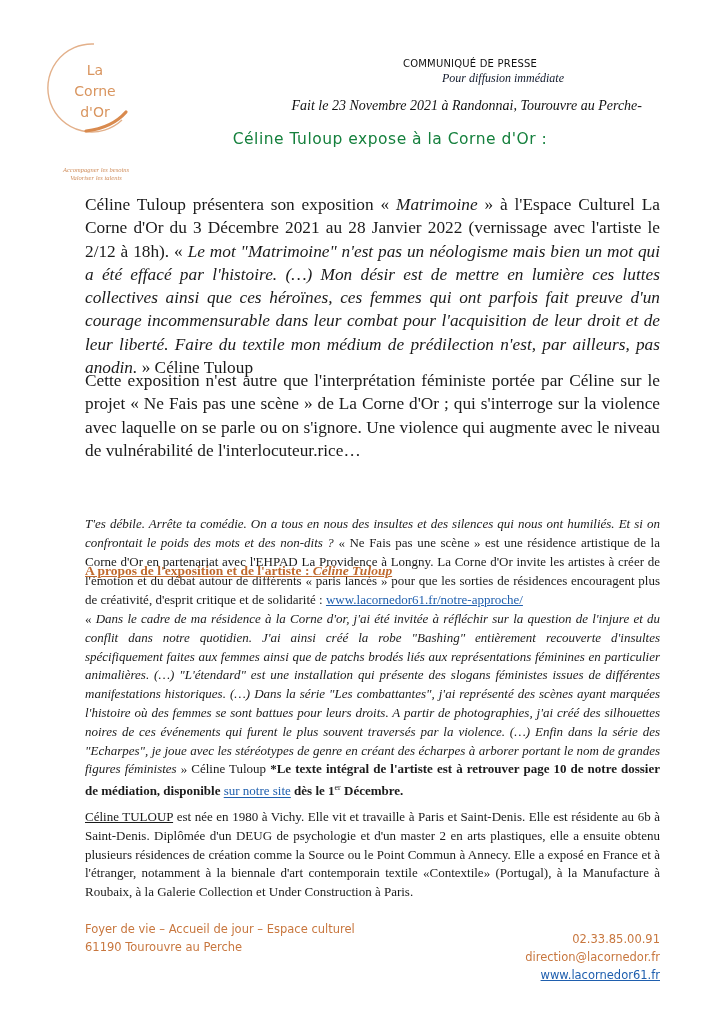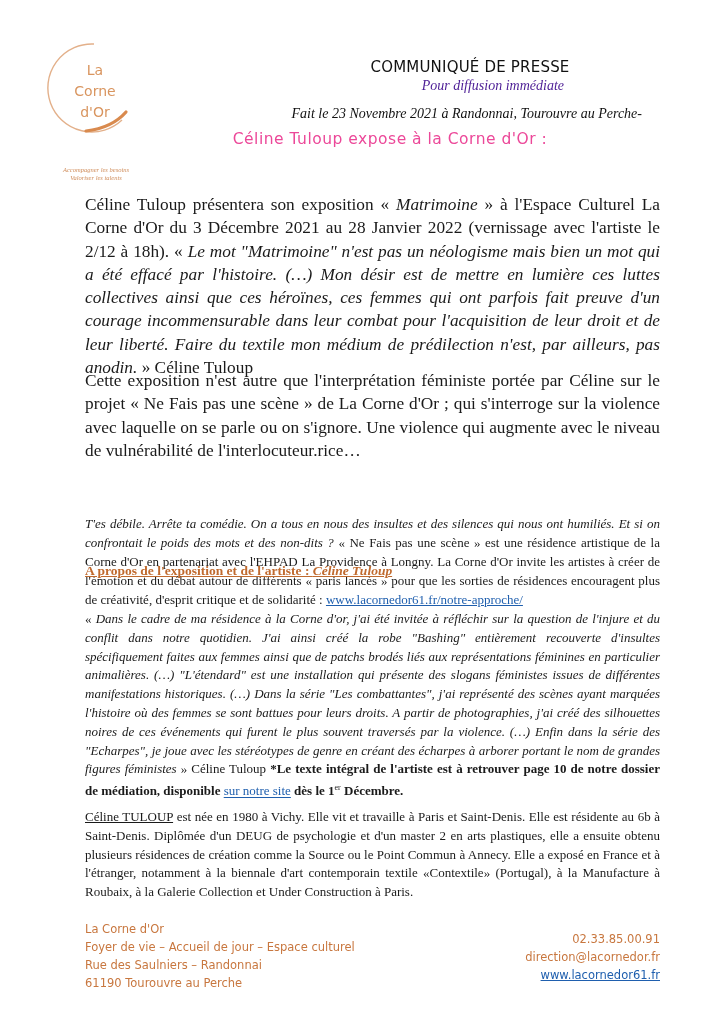--- a/index.html
+++ b/index.html
@@ -3,24 +3,24 @@
 <meta charset="utf-8">
 <style>
   html, body { margin: 0; padding: 0; background: #ffffff; }
   body { width: 721px; height: 1024px; position: relative; overflow: hidden; font-family: "Liberation Serif", serif; color: #1a1a1a; }
   .logo { position: absolute; left: 34px; top: 36px; width: 96px; height: 120px; }
   .logo svg { position: absolute; left: 0; top: 0; }
   .logo-text { position: absolute; left: 26px; top: 24px; width: 70px; font-family: "DejaVu Sans", sans-serif; font-size: 14px; line-height: 21px; color: #d9955f; text-align: center; }
   .logo-tag { position: absolute; left: 12px; top: 130px; width: 100px; font-family: "Liberation Serif", serif; font-style: italic; font-size: 6.5px; line-height: 8px; color: #cf8c5a; text-align: center; }
 
   .header { position: absolute; left: 160px; top: 58px; width: 500px; text-align: center; }
-  .press-title { font-family: "DejaVu Sans", sans-serif; font-size: 15px; color: #111; margin-left: 120px; letter-spacing: 0.2px; }
-  .diffusion { font-family: "Liberation Serif", serif; font-style: italic; font-size: 14px; text-align: right; margin-right: 0px; margin-top: 2px; color: #4c1d95; padding-right: 96px; }
+  .press-title { font-family: "DejaVu Sans", sans-serif; font-size: 10px; color: #111; margin-left: 120px; letter-spacing: 0.2px; }
+  .diffusion { font-family: "Liberation Serif", serif; font-style: italic; font-size: 12px; text-align: right; margin-right: 0px; margin-top: 2px; color: #0f172a; padding-right: 96px; }
   .fait { font-family: "Liberation Serif", serif; font-style: italic; font-size: 14px; text-align: right; margin-top: 12px; color: #111; padding-right: 18px; }
-  .headline { position: absolute; left: 120px; top: 128px; width: 540px; text-align: center; font-family: "DejaVu Sans", sans-serif; font-size: 15.5px; line-height: 23px; color: #ec4899; letter-spacing: 0.5px; }
+  .headline { position: absolute; left: 120px; top: 128px; width: 540px; text-align: center; font-family: "DejaVu Sans", sans-serif; font-size: 15.5px; line-height: 23px; color: #15803d; letter-spacing: 0.5px; }
 
   .body-block { position: absolute; left: 85px; width: 575px; text-align: justify; }
   .p1 { top: 193px; font-size: 17.3px; line-height: 23.3px; }
   .p2 { top: 369px; font-size: 17.3px; line-height: 23.3px; }
   .p3 { top: 470px; font-size: 13px; line-height: 19px; margin-top: 44px; }
   .sect { top: 563px; font-size: 13.5px; font-weight: bold; color: #c06a2e; text-decoration: underline; }
   .p4 { top: 610px; font-size: 13px; line-height: 18.8px; }
   .p5 { top: 808px; font-size: 13px; line-height: 18.8px; }
   i, .it { font-style: italic; }
   .link { color: #1f5fae; text-decoration: underline; }
@@ -69,23 +69,21 @@
 <div class="body-block p3"><i>T'es débile. Arrête ta comédie. On a tous en nous des insultes et des silences qui nous ont humiliés. Et si on confrontait le poids des mots et des non-dits ? </i><span>  « Ne Fais pas une scène » est une résidence artistique de la Corne d'Or en partenariat avec l'EHPAD La Providence à Longny. La Corne d'Or invite les artistes à créer de l'émotion et du débat autour de différents « paris lancés » pour que les sorties de résidences encouragent plus de créativité, d'esprit critique et de solidarité : </span><a class="link">www.lacornedor61.fr/notre-approche/</a></div>
 
 <div class="body-block sect"><span>A propos de l'exposition et de l'artiste : </span><i>Céline Tuloup</i></div>
 
 <div class="body-block p4"><span> « </span><i>Dans le cadre de ma résidence à la Corne d'or, j'ai été invitée à réfléchir sur la question de l'injure et du conflit dans notre quotidien. J'ai ainsi créé la robe "Bashing" entièrement recouverte d'insultes spécifiquement faites aux femmes ainsi que de patchs brodés liés aux représentations féminines en particulier animalières. (…) "L'étendard" est une installation qui présente des slogans féministes issues de différentes manifestations historiques. (…) Dans la série "Les combattantes", j'ai représenté des scènes ayant marquées l'histoire où des femmes se sont battues pour leurs droits. A partir de photographies, j'ai créé des silhouettes noires de ces événements qui furent le plus souvent traversés par la violence. (…) Enfin dans la série des "Echarpes", je joue avec les stéréotypes de genre en créant des écharpes à arborer portant le nom de grandes figures féministes</i><span> » Céline Tuloup </span><b>*Le texte intégral de l'artiste est à retrouver page 10 de notre dossier de médiation, disponible </b><a class="link">sur notre site</a><b> dès le 1</b><sup>er</sup><b> Décembre.</b></div>
 
 <div class="body-block p5"><span class="u">Céline TULOUP</span><span> est née en 1980 à Vichy. Elle vit et travaille à Paris et Saint-Denis. Elle est résidente au 6b à Saint-Denis. Diplômée d'un DEUG de psychologie et d'un master 2 en arts plastiques, elle a ensuite obtenu plusieurs résidences de création comme la Source ou le Point Commun à Annecy. Elle a exposé en France et à l'étranger, notamment à la biennale d'art contemporain textile «Contextile» (Portugal), à la Manufacture à Roubaix, à la Galerie Collection et Under Construction à Paris.</span></div>
 
 <div class="footer">
   <div class="footer-left">
-    <div>La Corne d'Or</div>
     <div>Foyer de vie – Accueil de jour – Espace culturel</div>
-    <div>Rue des Saulniers – Randonnai</div>
     <div>61190 Tourouvre au Perche</div>
   </div>
   <div class="footer-right">
     <div>02.33.85.00.91</div>
     <div>direction@lacornedor.fr</div>
     <div><a class="link">www.lacornedor61.fr</a></div>
   </div>
 </div>
 
 </body></html>

